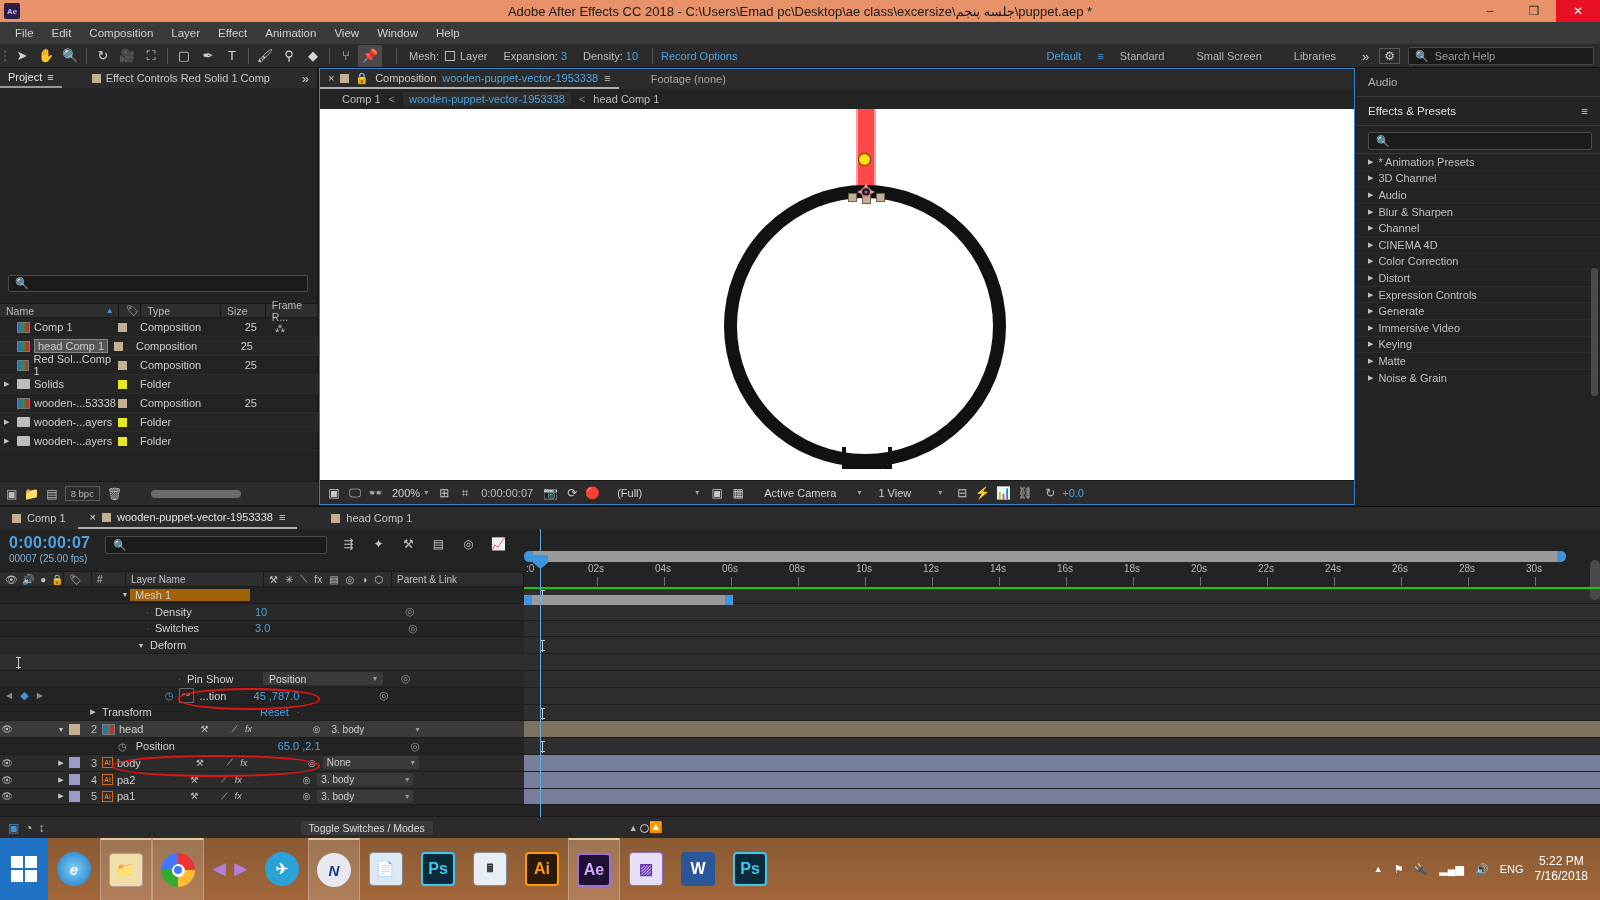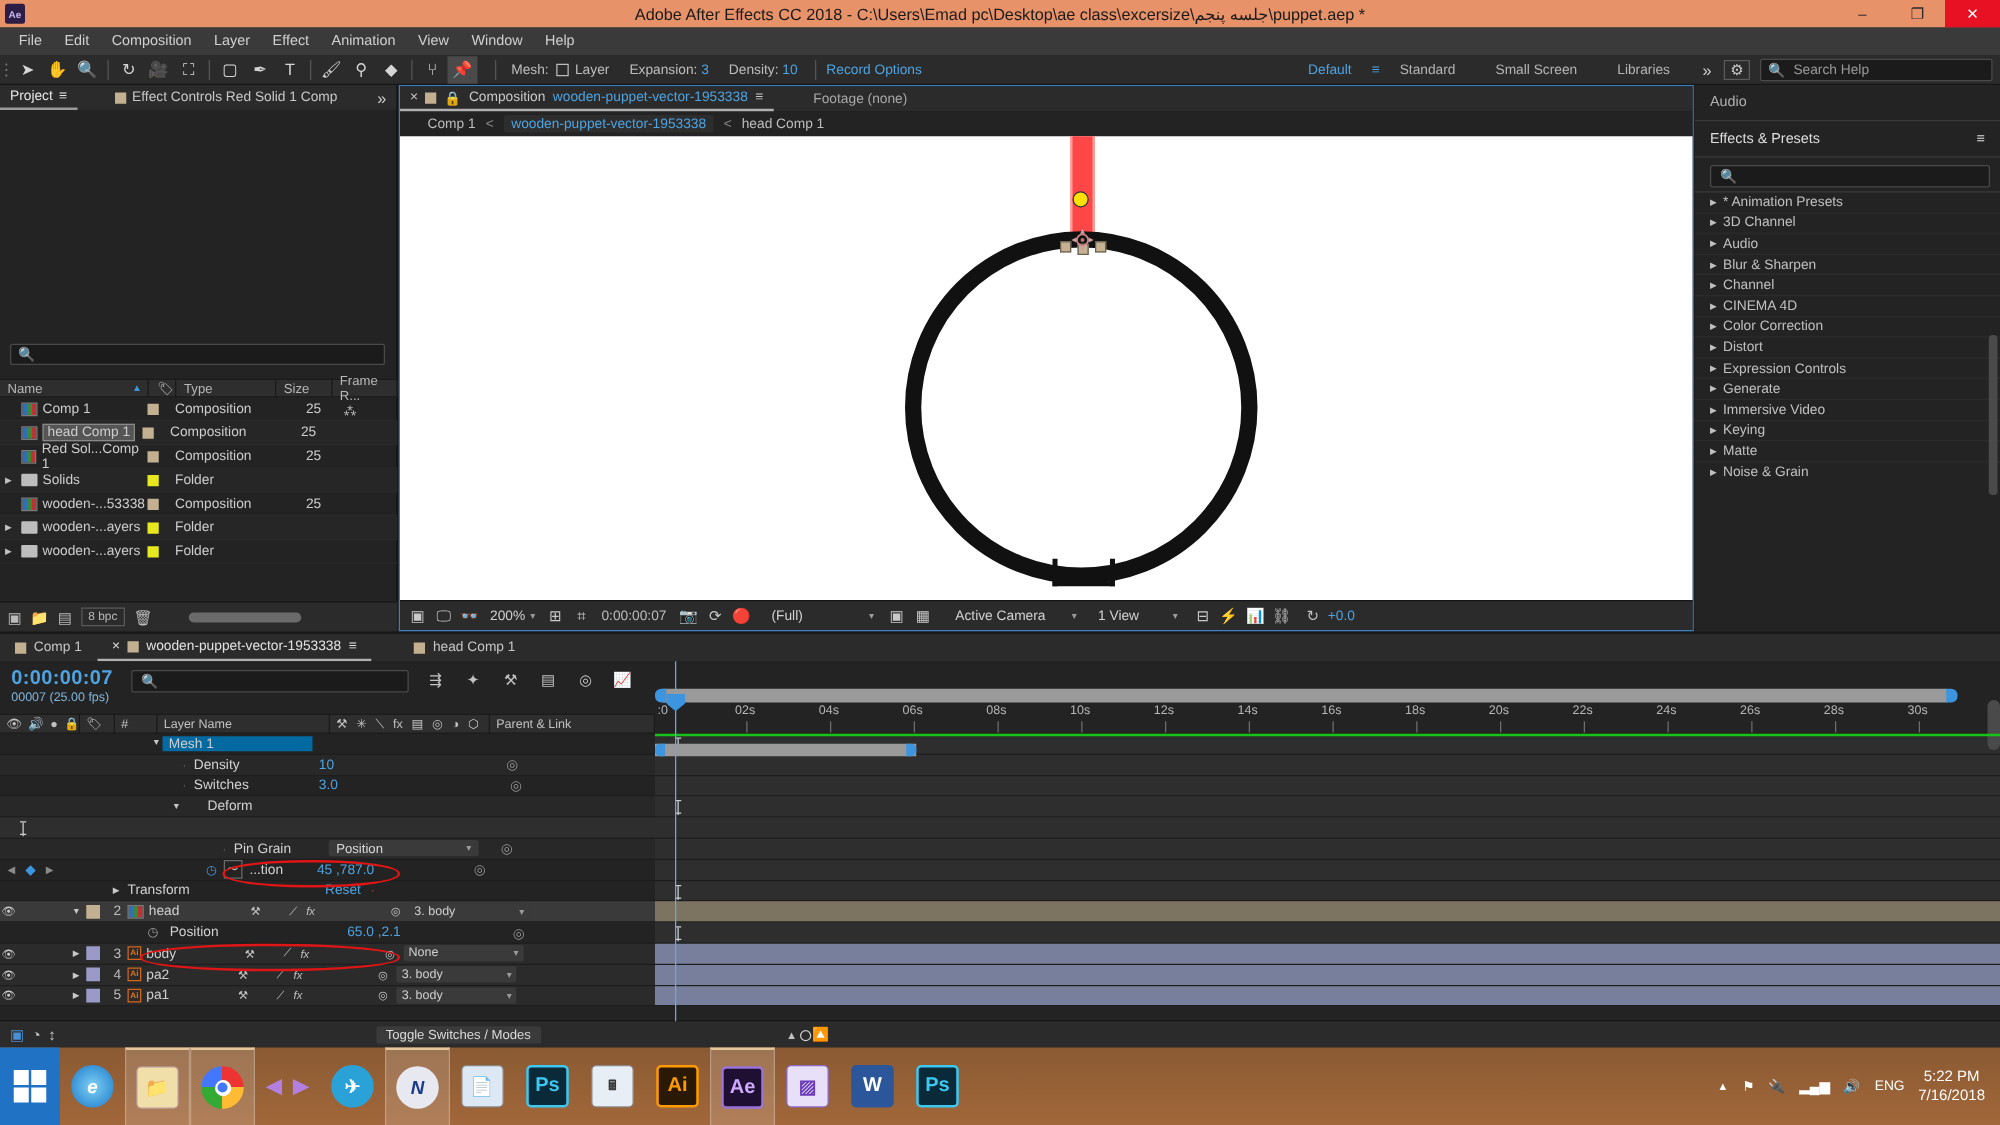--- a/index.html
+++ b/index.html
@@ -192,21 +192,21 @@
   .lcol { width:524px; height:100%; display:flex; align-items:center;
      position:relative; }
   .tcol { flex:1; height:100%; background:#2e2e2e; position:relative; }
   .eye { width:14px; text-align:center; color:#c9c9c9; font-size:9px; }
   .cell { width:14px; }
   .idx { width:22px; text-align:right; padding-right:5px; color:#bdbdbd; }
   .lname { padding-left:4px; }
   .ptri { font-size:7px; color:#c8c8c8; width:10px; text-align:center; }
   .propname { color:#d2d2d2; }
   .pval { color:#4ea3e0; }
-  .chipsel { background:#0369a1; padding:0 5px; }
+  .chipsel { background:#a16207; padding:0 5px; }
   .aisw { width:11px; height:11px; border:1px solid #d4671a; background:#2b2b2b;
      color:#e07820; font-size:6.5px; display:flex; align-items:center;
      justify-content:center; font-weight:bold; }
   .vidsw { width:13px; height:11px; background:linear-gradient(90deg,#2f6fb5 33%,#3a8a3a 33% 66%,#b33 66%);
      border:1px solid #7a7a7a; }
   .lblsw { width:11px; height:11px; }
   .sw-ic { width:14px; text-align:center; color:#c3c3c3; font-size:9px; }
   .parentdd { width:96px; height:13px; background:#3a3a3a; border-radius:2px;
      display:flex; align-items:center; justify-content:space-between;
      padding:0 4px; font-size:10px; color:#d0d0d0; }
@@ -727,37 +727,37 @@
         <span class="propname" style="margin-left:6px;width:100px">Switches</span>
         <span class="pval">3.0</span>
         <span class="spring" style="margin-left:136px">◎</span>
       </div>
       <div class="tcol"></div>
     </div>
 
     <div class="row darker">
       <div class="lcol">
         <span style="margin-left:136px" class="ptri">▼</span>
-        <span class="propname" style="margin-left:20px">Deform</span>
+        <span class="propname" style="margin-left:4px">Deform</span>
       </div>
       <div class="tcol">
           <span class="ibeam" style="left:16px;top:3px"></span>
         </div>
     </div>
 
     <div class="row dark">
       <div class="tcol">
           <span class="ibeam" style="left:16px;top:3px"></span>
         </div>
     </div>
 
     <div class="row darker">
       <div class="lcol">
         <span style="margin-left:178px;color:#6a6a6a;font-size:9px">·</span>
-        <span class="propname" style="margin-left:6px;width:76px">Pin Grain</span>
+        <span class="propname" style="margin-left:6px;width:76px">Pin Show</span>
         <span class="pindd">
           <span>Position</span>
           <span class="caret">▾</span>
         </span>
         <span class="spring" style="margin-left:16px">◎</span>
       </div>
       <div class="tcol"></div>
     </div>
 
     <div class="row dark">

